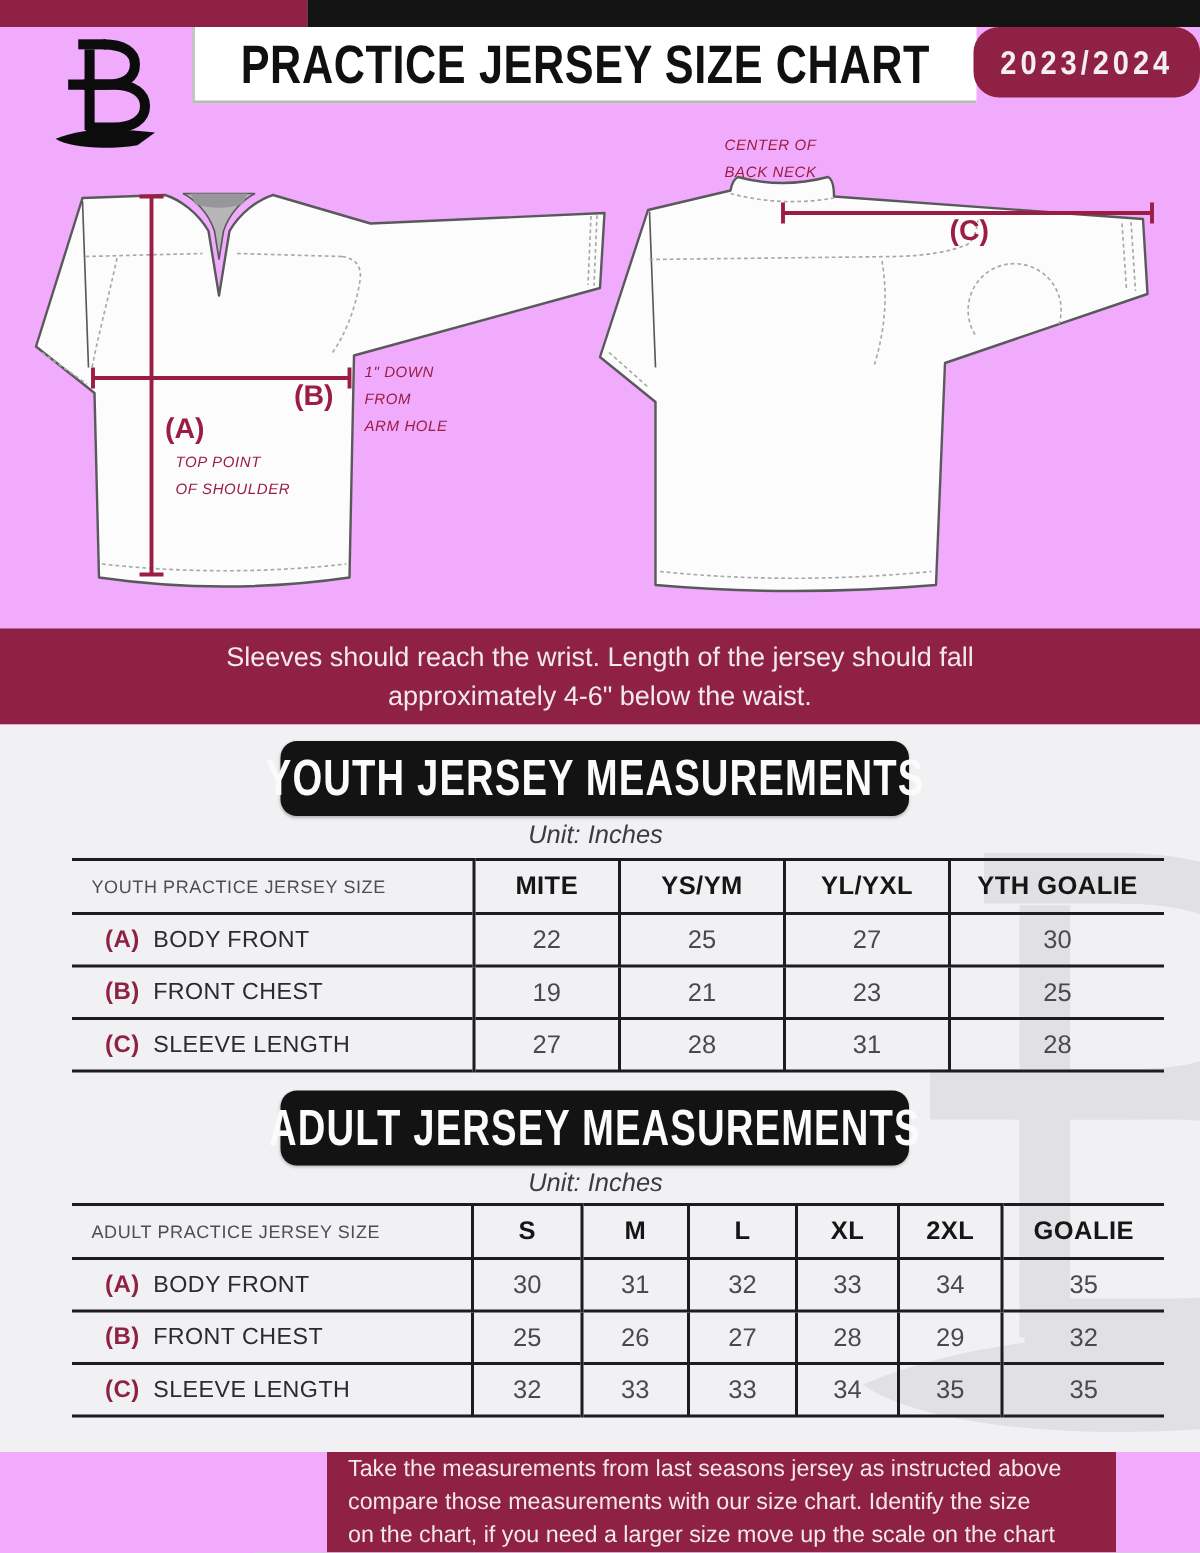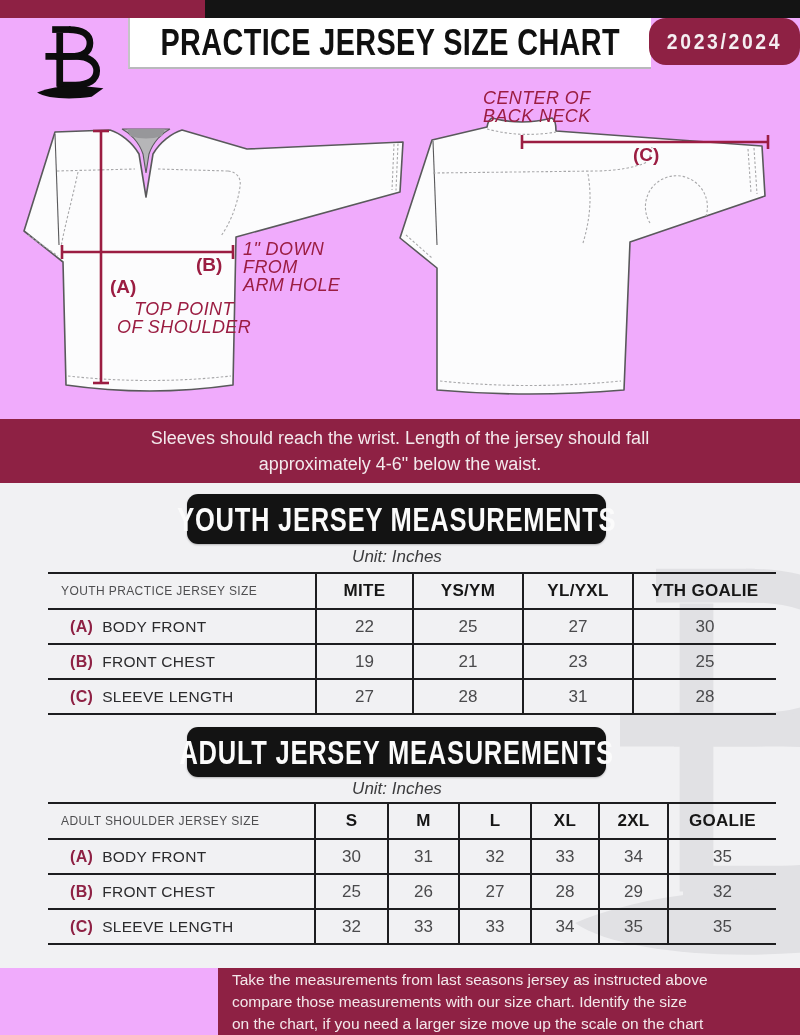--- a/index.html
+++ b/index.html
@@ -16,21 +16,21 @@
                 display:inline-block;transform:scaleX(.8);}
   .season-box{position:absolute;left:649px;top:18px;width:151px;height:47px;background:#8E2144;
               display:flex;align-items:center;justify-content:center;border-radius:17px;}
   .season-box .t{font-size:22px;font-weight:700;color:#f5eef1;letter-spacing:3px;white-space:nowrap;
                  display:inline-block;transform:scaleX(.88);}
   .logo{position:absolute;left:30px;top:22px;width:88px;height:84px;}
   
   .diagram{position:absolute;left:0;top:85px;width:800px;height:330px;}
   .anno{position:absolute;color:#9B1D42;}
   .anno.key{font-size:19px;font-weight:700;}
-  .anno.note{font-style:italic;font-size:18px;line-height:18px;letter-spacing:.4px;white-space:pre-line;}
+  .anno.note{font-style:italic;font-size:10px;line-height:18px;letter-spacing:.4px;white-space:pre-line;}
   
   .banner{position:absolute;left:0;top:419px;width:800px;height:64px;background:#8E2144;
           color:#f3e9ec;font-size:18px;line-height:26px;text-align:center;
           display:flex;align-items:center;justify-content:center;white-space:pre-line;}
   
   .lower{position:absolute;left:0;top:483px;width:800px;height:485px;background:#f1f1f3;overflow:hidden;}
   .watermark{position:absolute;left:548px;top:62px;width:450px;height:450px;z-index:0;}
   .lower .content{position:absolute;left:0;top:0;width:800px;height:485px;z-index:1;}
   .sec-head{position:absolute;left:187px;width:419px;height:50px;background:#131313;border-radius:11px;
             display:flex;align-items:center;justify-content:center;box-shadow:0 1px 2px rgba(0,0,0,.25);}
@@ -48,21 +48,21 @@
   .size-table th.c1{text-align:left;padding-left:13px;font-weight:400;font-size:12px;
                     color:#4e4e50;letter-spacing:.4px;}
   .size-table th.v{font-size:17px;font-weight:700;color:#161616;letter-spacing:.3px;}
   .size-table td.v{font-size:17px;color:#4a4a4c;}
   .size-table td.c1{padding-left:22px;font-size:15.5px;color:#2b2b2d;letter-spacing:.3px;}
   .size-table td.c1 .key{color:#8E2144;font-weight:700;font-size:16px;margin-right:9px;}
   
   .footer-black{position:absolute;left:0;top:968px;width:218px;height:67px;background:#0d0d0d;
                 display:flex;align-items:center;justify-content:center;gap:9px;}
   .footer-black .brand{color:#fafafa;font-size:15px;font-weight:700;letter-spacing:7px;margin-right:-7px;}
-  .footer-maroon{position:absolute;left:218px;top:968px;width:582px;height:67px;background:#8E2144;
+  .footer-maroon{position:absolute;left:218px;top:968px;width:526px;height:67px;background:#8E2144;
                  display:flex;align-items:center;}
   .footer-maroon .note{padding-left:14px;color:#f3e7ea;font-size:15.5px;line-height:22px;white-space:pre-line;}
 </style>
 </head>
 <body>
 
 <div class="page">
 
   <div class="strip-maroon"></div>
   <div class="strip-black"></div>
@@ -120,21 +120,21 @@
       <path d="M62 167 L233 167"></path>
         <path d="M62 160 L62 174"></path>
         <path d="M233 160 L233 174"></path>
       <path d="M522 57 L768 57"></path>
         <path d="M522 50 L522 64"></path>
         <path d="M768 50 L768 64"></path>
     </g>
   </svg>
 
   <div class="anno key" style="left:110px;top:276px;">(A)</div>
-  <div class="anno note" style="left:117px;top:300px;text-align:center;">TOP POINT
+  <div class="anno note" style="left:117px;top:300px;">TOP POINT
 OF SHOULDER</div>
   <div class="anno key" style="left:196px;top:254px;">(B)</div>
   <div class="anno note" style="left:243px;top:240px;">1" DOWN
 FROM
 ARM HOLE</div>
   <div class="anno note" style="left:483px;top:89px;">CENTER OF
 BACK NECK</div>
   <div class="anno key" style="left:633px;top:144px;">(C)</div>
 
   <div class="banner">Sleeves should reach the wrist. Length of the jersey should fall
@@ -208,21 +208,21 @@
           <col style="width:267px">
             <col style="width:73px">
             <col style="width:71px">
             <col style="width:72px">
             <col style="width:68px">
             <col style="width:69px">
             <col style="width:108px">
         </colgroup>
         <tbody>
             <tr class="head">
-          <th class="c1">ADULT SHOULDER JERSEY SIZE</th>
+          <th class="c1">ADULT PRACTICE JERSEY SIZE</th>
           <th class="v">S</th>
           <th class="v">M</th>
           <th class="v">L</th>
           <th class="v">XL</th>
           <th class="v">2XL</th>
           <th class="v">GOALIE</th>
         </tr>
         <tr>
           <td class="c1"><span class="key">(A)</span><span>BODY FRONT</span></td>
           <td class="v">30</td>

